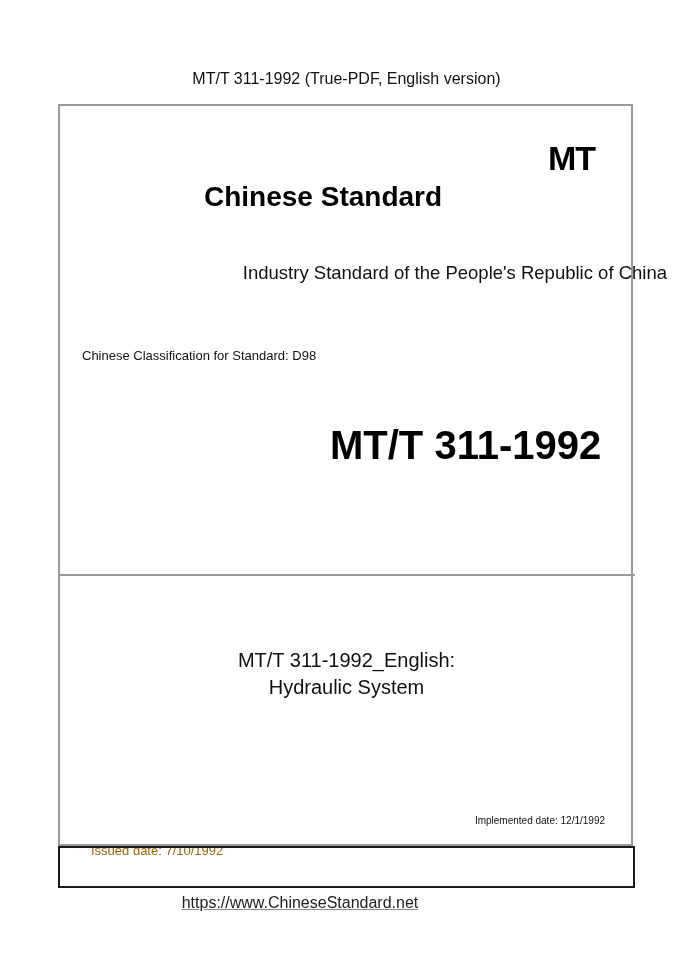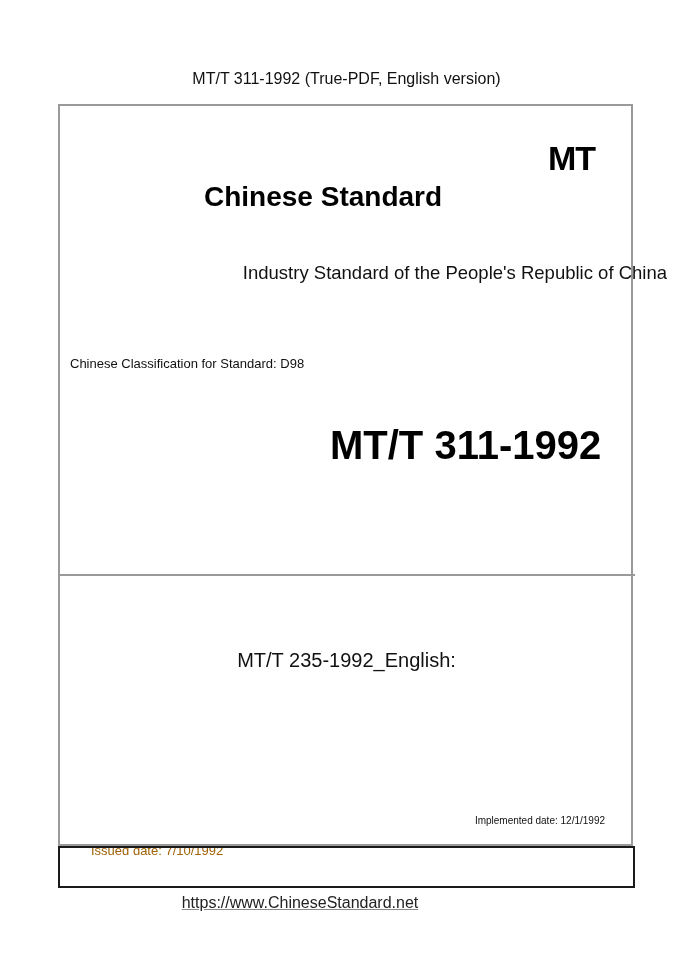--- a/index.html
+++ b/index.html
@@ -47,25 +47,24 @@
     }
     .industry-line {
       left: 58px; width: 577px; top: 258px;
       text-align: right;
       font-size: 18.5px;
       line-height: 30px;
       color: #111;
       margin-left: 32px;
     }
     .classification {
-      left: 70px; top: 348px;
+      left: 82px; top: 348px;
       font-size: 13px;
       color: #111;
       white-space: nowrap;
-      margin-top: 8px;
     }
     .std-number {
       left: 330px; top: 423px;
       font-size: 40px; font-weight: bold;
       white-space: nowrap;
     }
     .doc-title {
       left: 58px; width: 577px; top: 647px;
       text-align: center;
       font-size: 20px;
@@ -111,21 +110,22 @@
 
 <div class="abs industry-line">
   <div>Industry Standard of the People's Republic of China</div>
 </div>
 
 <div class="abs classification">Chinese Classification for Standard: D98</div>
 
 <div class="abs std-number">MT/T 311-1992</div>
 
 <div class="abs doc-title">
-  <div>MT/T 235-1992_English:</div>
+  <div>MT/T 311-1992_English:</div>
+  <div>Hydraulic System</div>
 </div>
 
 <div class="abs issued-date">Issued date: 7/10/1992</div>
 <div class="abs implemented-date">Implemented date: 12/1/1992</div>
 
 <div class="abs bottom-box"></div>
 
 <a class="abs footer-link">https://www.ChineseStandard.net</a>
 
 </body></html>

